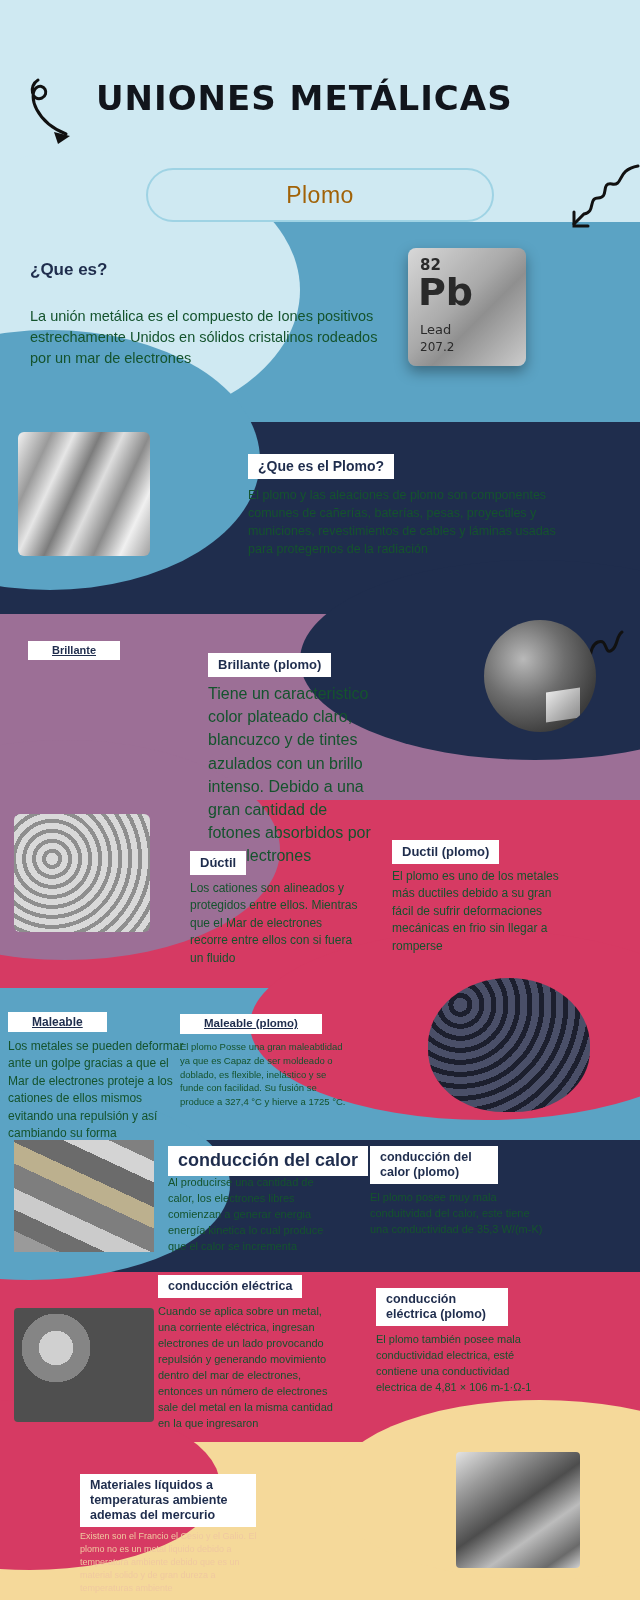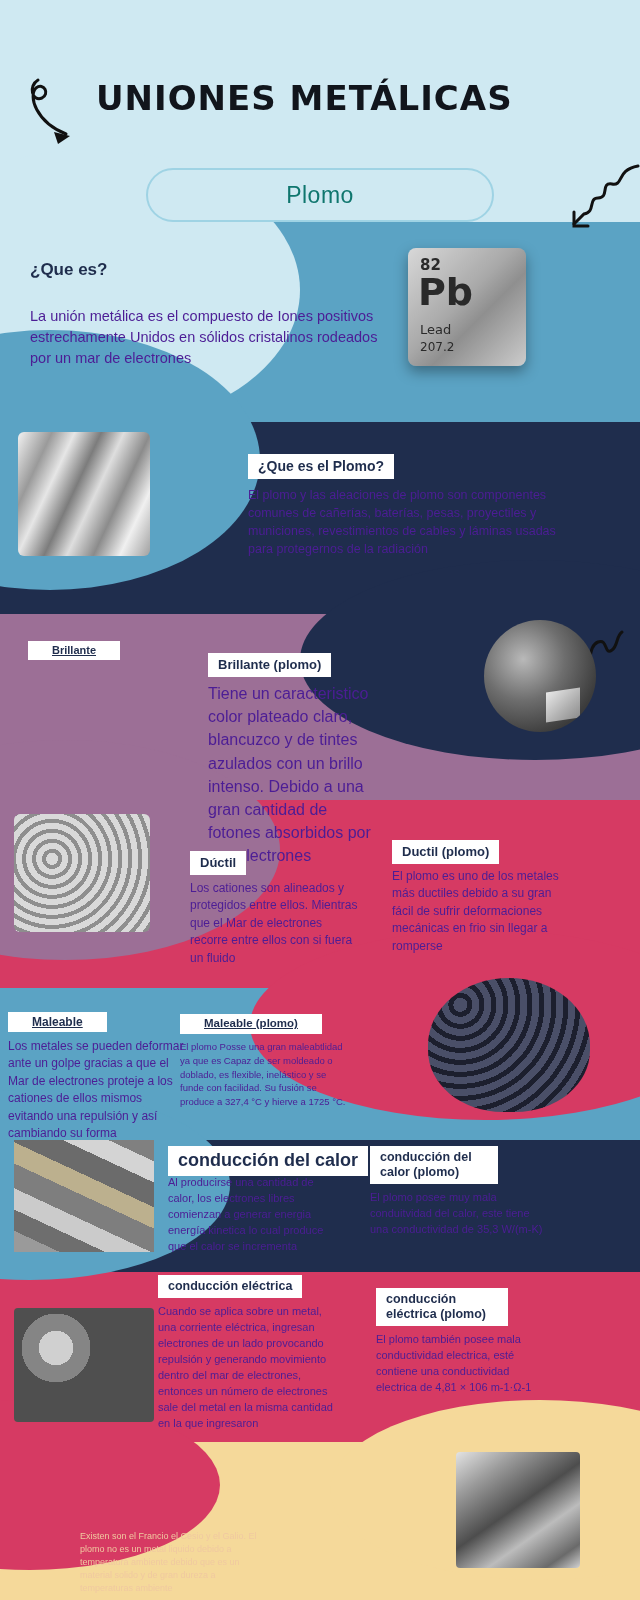--- a/index.html
+++ b/index.html
@@ -56,37 +56,37 @@
 
   .subtitle-pill {
     position: absolute;
     top: 168px; left: 146px;
     width: 348px; height: 54px;
     border-radius: 27px;
     background: #cfe9f2;
     border: 2px solid #9fd3e4;
     display: flex; align-items: center; justify-content: center;
     font-size: 23px;
-    color: #0f766e;
+    color: #a16207;
     letter-spacing: 0.5px;
   }
 
   
   .h-label {
     position: absolute;
     background: #ffffff;
     color: #1f2d4d;
     font-weight: 700;
     padding: 4px 10px;
     font-size: 13px;
     line-height: 1.2;
   }
   .h-label.sm { font-size: 11px; padding: 3px 24px; text-decoration: underline; }
   .body-text { position: absolute; line-height: 1.45; }
-  .white { color: #4c1d95; }
+  .white { color: #14532d; }
 
   
   .photo { position: absolute; overflow: hidden; background: #888; }
   .photo.round { border-radius: 50%; }
 
   
   .pb-cube {
     position: absolute;
     top: 248px; left: 408px;
     width: 118px; height: 118px;
@@ -245,17 +245,18 @@
   <div class="body-text white" style="top:1190px; left:370px; width:178px; font-size:11px;">El plomo posee muy mala conduitvidad del calor, este tiene una conductividad de 35,3 W/(m-K)</div>
 
   <div class="photo ph-chunks"></div>
 
   <div class="h-label" style="top:1275px; left:158px; font-size:12.5px;">conducción eléctrica</div>
   <div class="body-text white" style="top:1304px; left:158px; width:178px; font-size:11px;">Cuando se aplica sobre un metal, una corriente eléctrica, ingresan electrones de un lado provocando repulsión y generando movimiento dentro del mar de electrones, entonces un número de electrones sale del metal en la misma cantidad en la que ingresaron</div>
 
   <div class="h-label" style="top:1288px; left:376px; width:132px; font-size:12.5px;">conducción eléctrica (plomo)</div>
   <div class="body-text white" style="top:1332px; left:376px; width:172px; font-size:11px;">El plomo también posee mala conductividad electrica, esté contiene una conductividad electrica de 4,81 × 106 m-1·Ω-1</div>
 
+  <div class="h-label" style="top:1474px; left:80px; width:176px; font-size:12.5px;">Materiales líquidos a temperaturas ambiente ademas del mercurio</div>
   <div class="body-text" style="top:1530px; left:80px; width:190px; font-size:9px; color:#f0c9a0;">Existen son el Francio el Cesio y el Galio. El plomo no es un metal liquido debido a temperatura ambiente debido que es un material solido y de gran dureza a temperaturas ambiente</div>
 
   <div class="photo ph-rock"></div>
 
 </div>
 
 </body></html>

